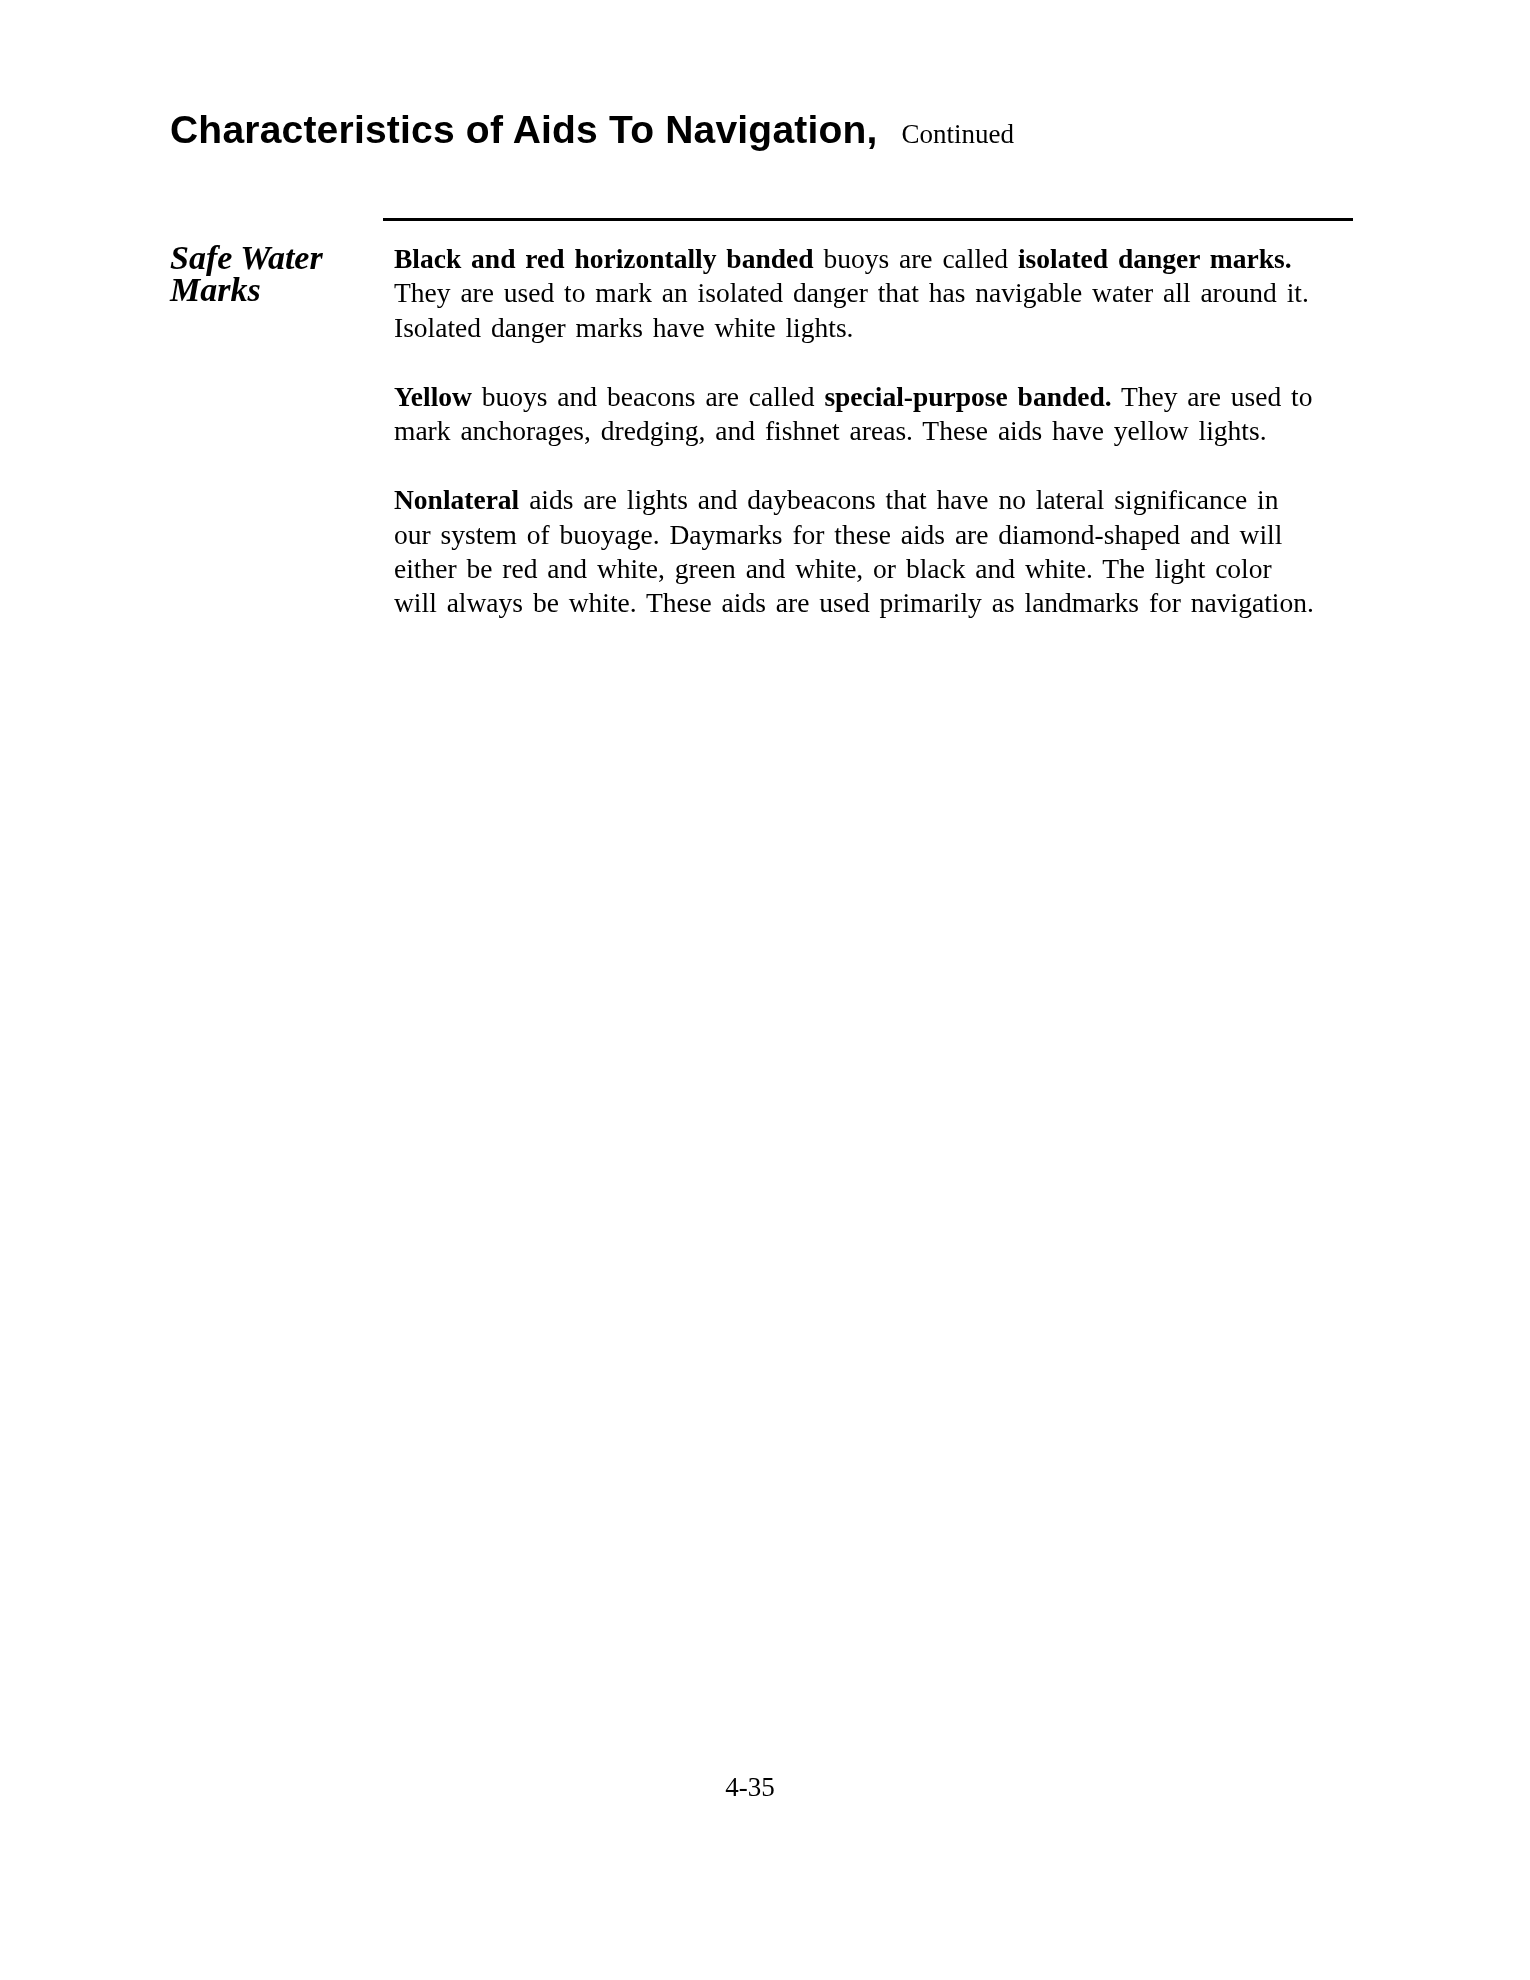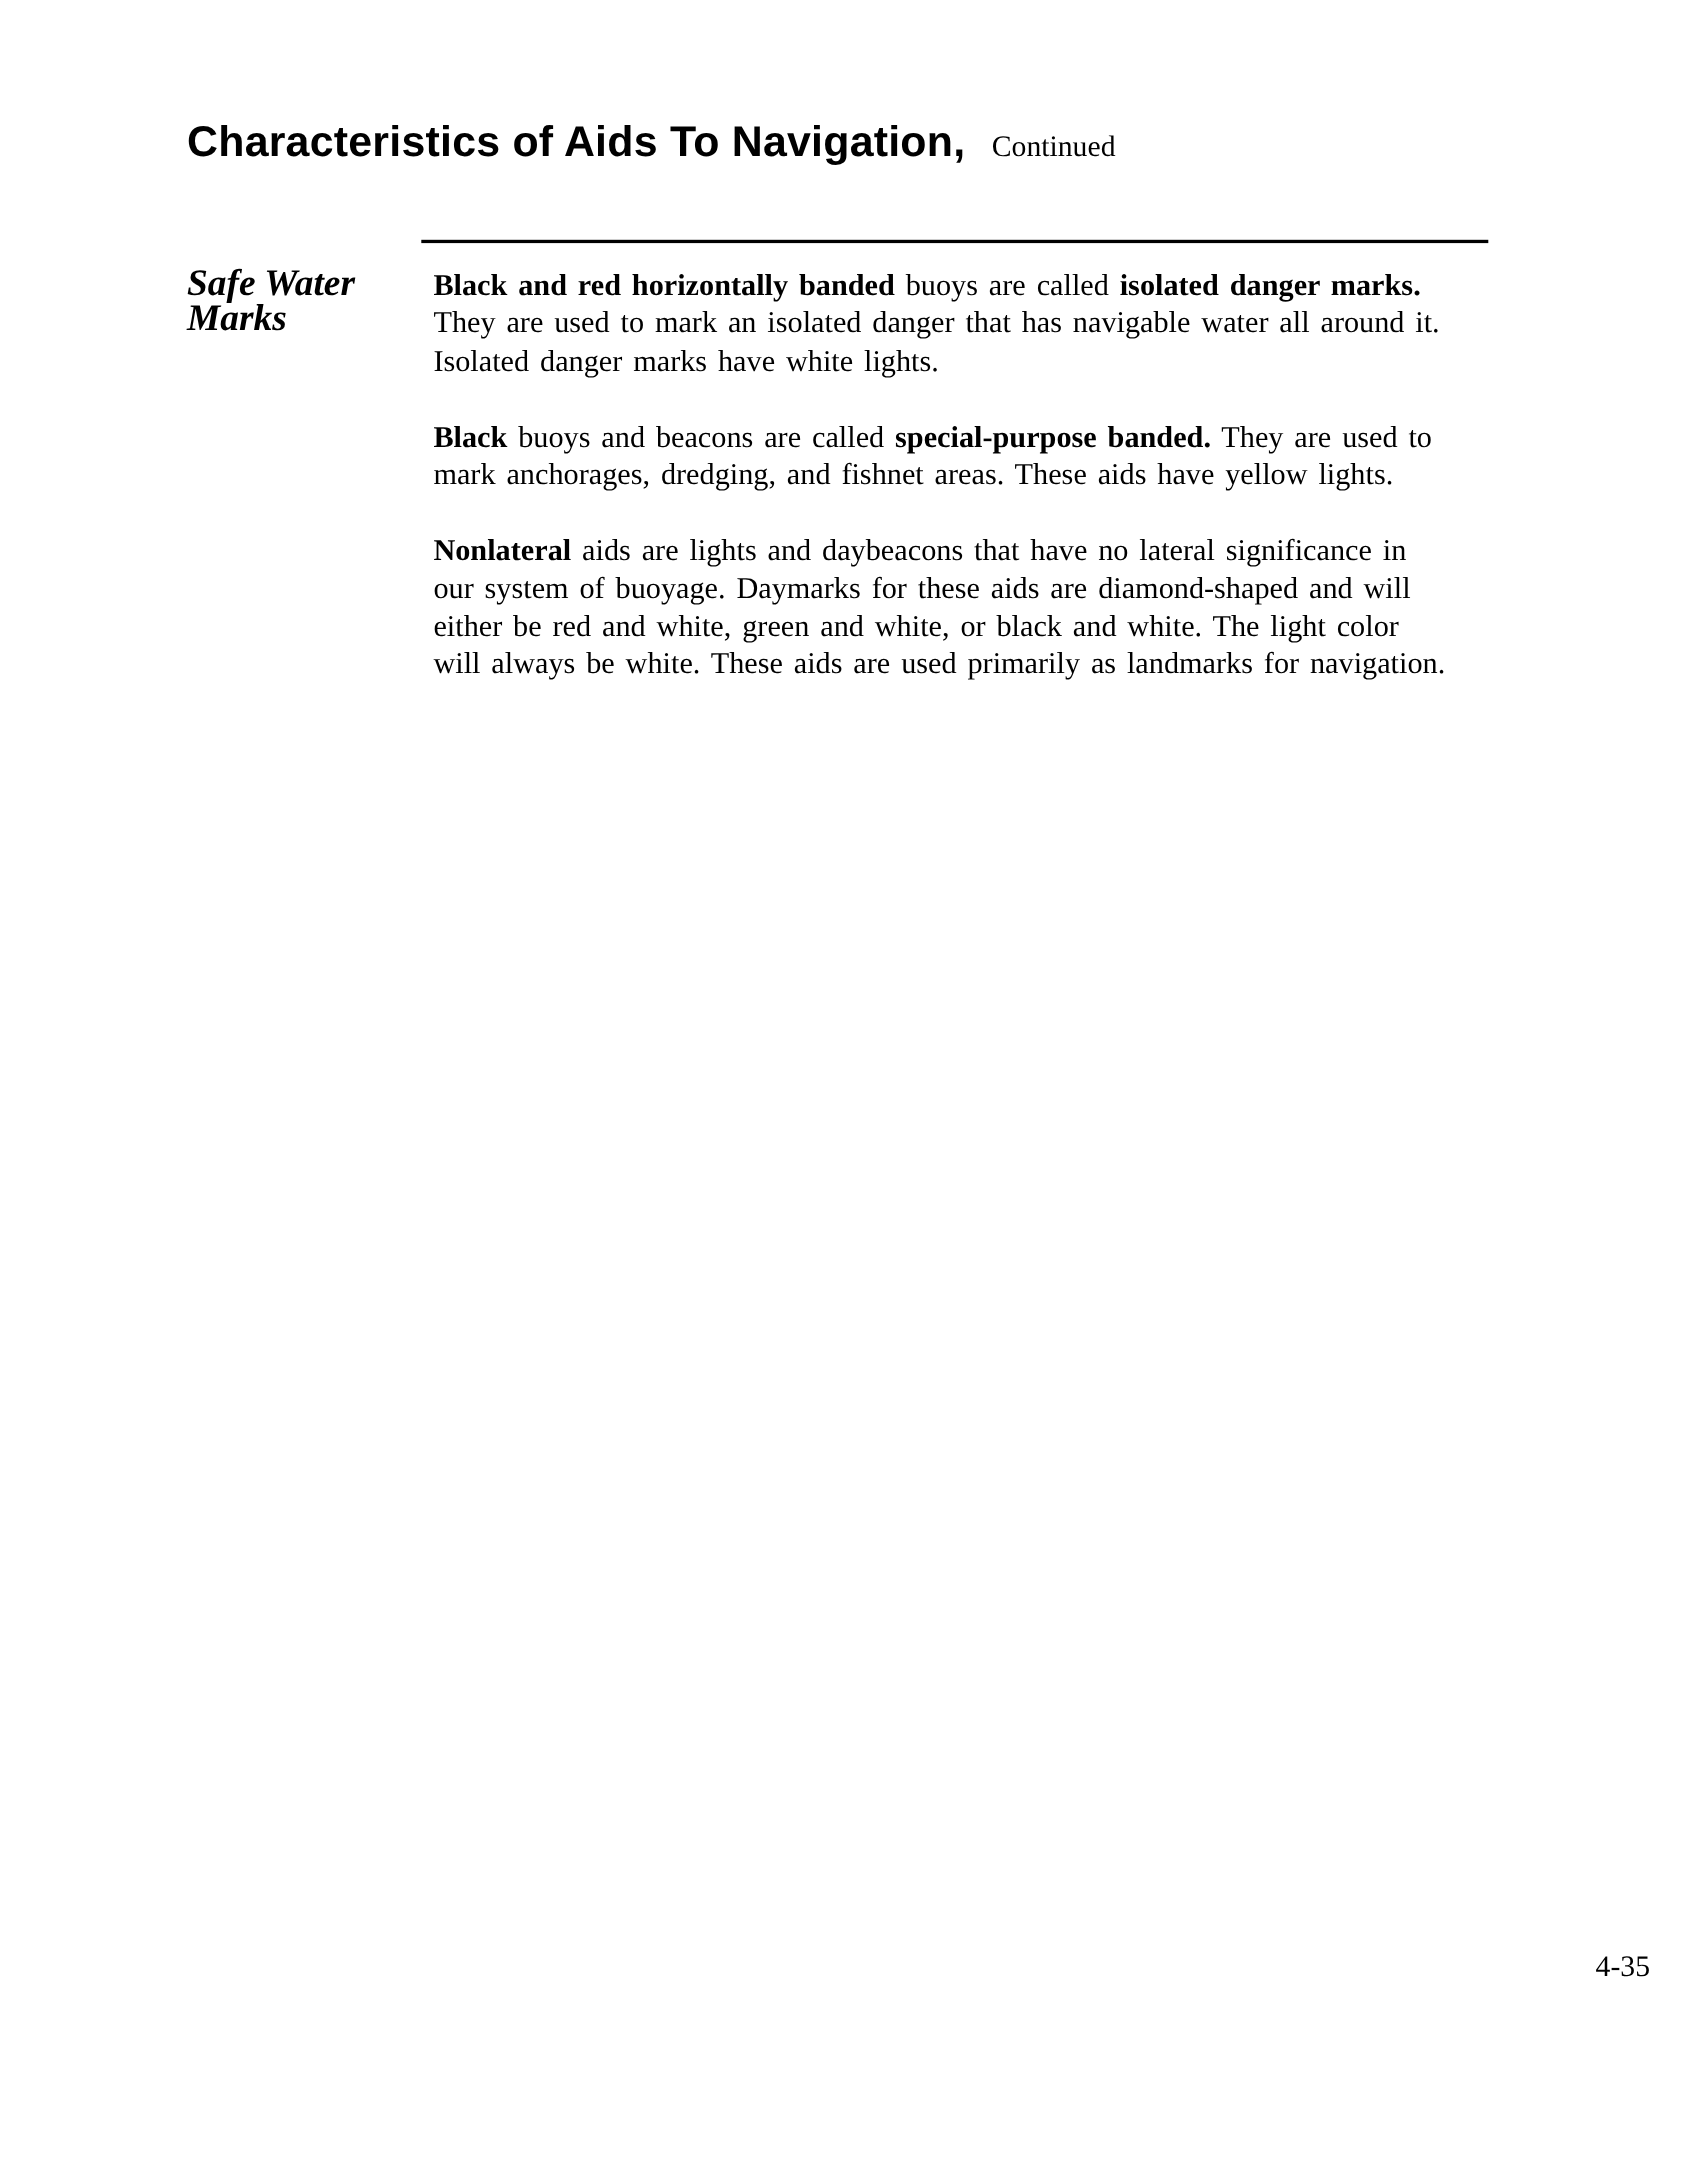--- a/index.html
+++ b/index.html
@@ -66,41 +66,41 @@
       word-spacing: 3px;
     }
     .body-col p b {
       font-weight: bold;
     }
     .page-number {
       position: absolute;
       left: 0;
       width: 1500px;
       top: 1772px;
-      text-align: right;
+      text-align: center;
       font-family: "Liberation Serif", serif;
       font-size: 27px;
     }
   </style>
 </head>
 <body>
 
 <h1 class="page-title">
   <span class="title-main">Characteristics of Aids To Navigation,</span><span class="title-cont">Continued</span>
 </h1>
 
 <div class="rule"></div>
 
 <div class="section-label">Safe Water Marks</div>
 
 <div class="body-col">
   <p>
     <b>Black and red horizontally banded</b><span> buoys are called </span><b>isolated danger marks.</b><span> They are used to mark an isolated danger that has navigable water all around it. Isolated danger marks have white lights.</span>
   </p>
   <p>
-    <b>Black</b><span> buoys and beacons are called </span><b>special-purpose banded.</b><span> They are used to mark anchorages, dredging, and fishnet areas. These aids have yellow lights.</span>
+    <b>Yellow</b><span> buoys and beacons are called </span><b>special-purpose banded.</b><span> They are used to mark anchorages, dredging, and fishnet areas. These aids have yellow lights.</span>
   </p>
   <p>
     <b>Nonlateral</b><span> aids are lights and daybeacons that have no lateral significance in our system of buoyage. Daymarks for these aids are diamond-shaped and will either be red and white, green and white, or black and white. The light color will always be white. These aids are used primarily as landmarks for navigation.</span>
   </p>
 </div>
 
 <div class="page-number">4-35</div>
 
 </body></html>

